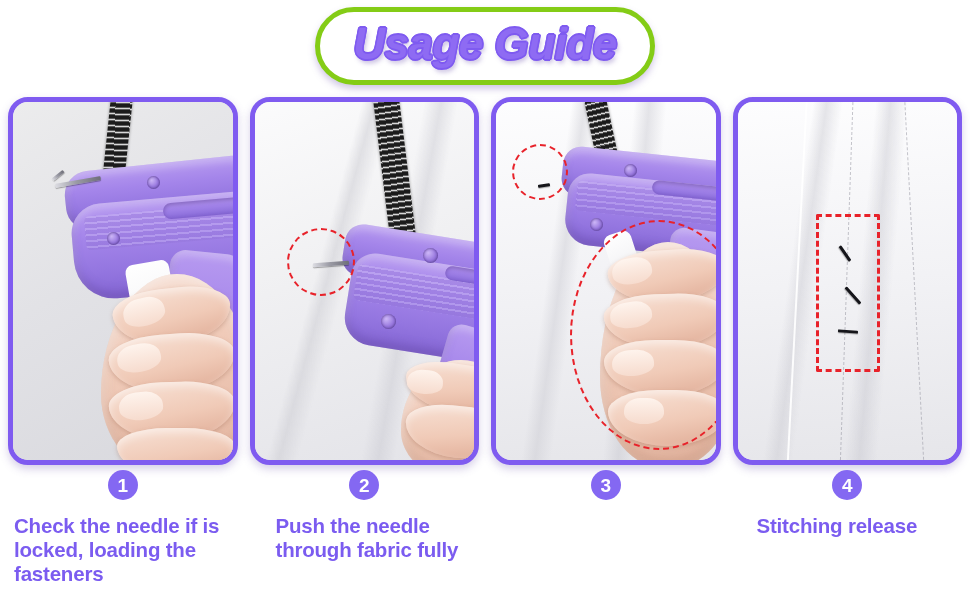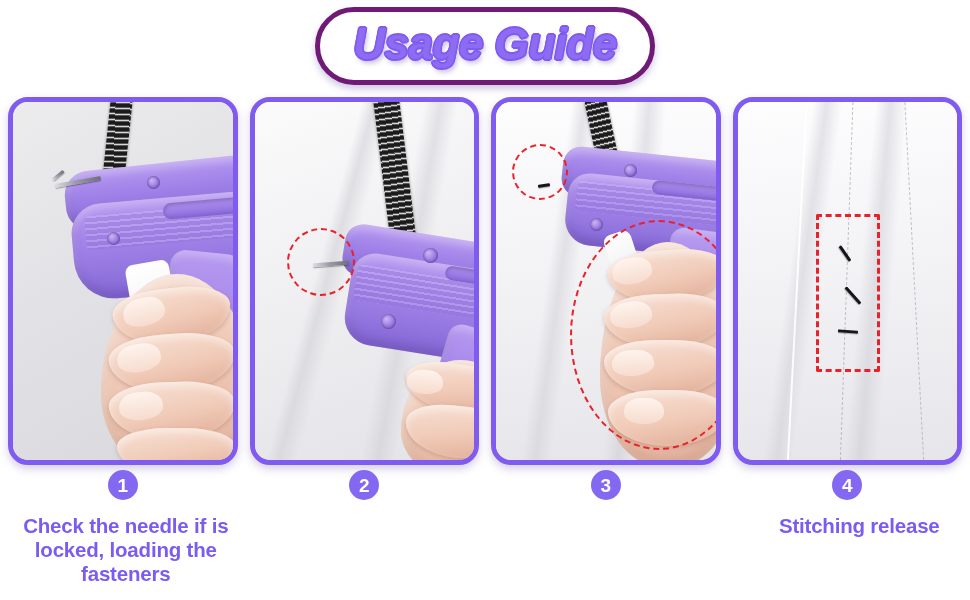--- a/index.html
+++ b/index.html
@@ -14,21 +14,21 @@
   }
 
   
   .title-wrap {
     position: absolute;
     left: 0; top: 0;
     width: 970px; height: 92px;
     display: flex; align-items: center; justify-content: center;
   }
   .title-pill {
-    border: 5px solid #701a75;
+    border: 5px solid #84cc16;
     border-radius: 40px;
     background: #ffffff;
     padding: 6px 30px 10px 30px;
     box-shadow: 0 4px 7px rgba(120,95,180,.35);
     display: flex; align-items: center; justify-content: center;
     min-width: 340px;
     height: 78px;
   }
   .title-text {
     font-size: 44px;
@@ -183,21 +183,21 @@
     font-weight: bold;
     display: flex; align-items: center; justify-content: center;
     margin: 0 auto 14px auto;
     line-height: 1;
   }
   .caption {
     color: #7b5cf0;
     font-size: 20.5px;
     font-weight: bold;
     line-height: 1.16;
-    text-align: center;
+    text-align: left;
     padding-left: 6px;
     letter-spacing: -0.2px;
   }
   .step-4 .caption { padding-left: 24px; }
   .step-2 .caption, .step-3 .caption { padding-left: 26px; }
 </style>
 </head>
 <body>
 
 <div class="title-wrap">
@@ -310,20 +310,21 @@
 
 <div class="steps">
 
   <div class="step step-1">
     <div class="badge">1</div>
     <div class="caption">Check the needle if is locked, loading the fasteners</div>
   </div>
 
   <div class="step step-2">
     <div class="badge">2</div>
+    <div class="caption">Push the needle through fabric fully</div>
   </div>
 
   <div class="step step-3">
     <div class="badge">3</div>
   </div>
 
   <div class="step step-4">
     <div class="badge">4</div>
     <div class="caption">Stitching release</div>
   </div>

